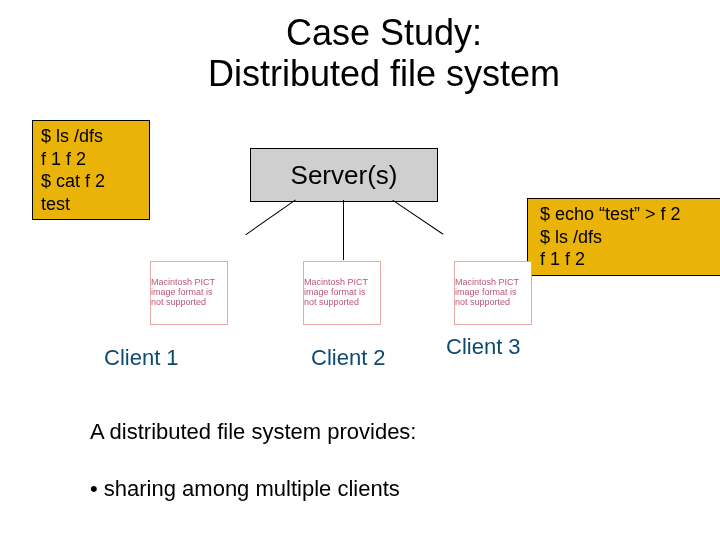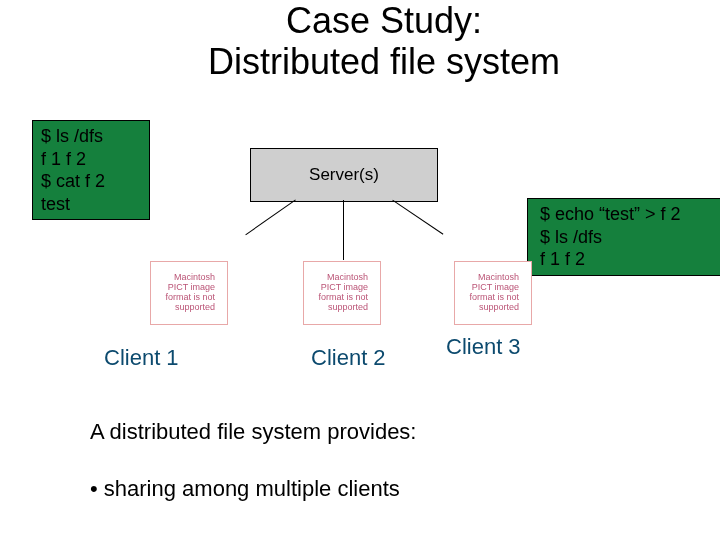--- a/index.html
+++ b/index.html
@@ -8,26 +8,27 @@
     height: 540px;
     background: #fff;
     font-family: Arial, Helvetica, sans-serif;
     position: relative;
     overflow: hidden;
   }
   .title {
     text-align: center;
     font-size: 36px;
     line-height: 1.15;
+    margin-top: 12px;
     color: #000;
     padding-left: 48px;
   }
   .callout {
     position: absolute;
-    background: #15803d;
+    background: #eab308;
     border: 1px solid #000;
     font-size: 18px;
     line-height: 1.25;
     padding: 4px 8px;
     white-space: pre;
   }
   .callout-left {
     left: 32px;
     top: 120px;
     width: 100px;
@@ -42,40 +43,40 @@
     position: absolute;
     left: 250px;
     top: 148px;
     width: 186px;
     height: 52px;
     border: 1.4px solid #000;
     background: #cfcfcf;
     display: flex;
     align-items: center;
     justify-content: center;
-    font-size: 17px;
+    font-size: 26px;
   }
   .line {
     position: absolute;
     background: #000;
   }
   .pict {
     position: absolute;
     width: 78px;
     height: 64px;
     border: 1px solid #e8a8a8;
     background: #fff;
     font-size: 9px;
     color: #bb5577;
     line-height: 1.1;
     display: flex;
     align-items: center;
     justify-content: center;
-    text-align: right;
-    padding: 12px;
+    text-align: left;
+    padding: 0;
     box-sizing: border-box;
   }
   .client-label {
     position: absolute;
     font-size: 22px;
     color: #0c4a6e;
   }
   .body-text {
     position: absolute;
     left: 90px;

